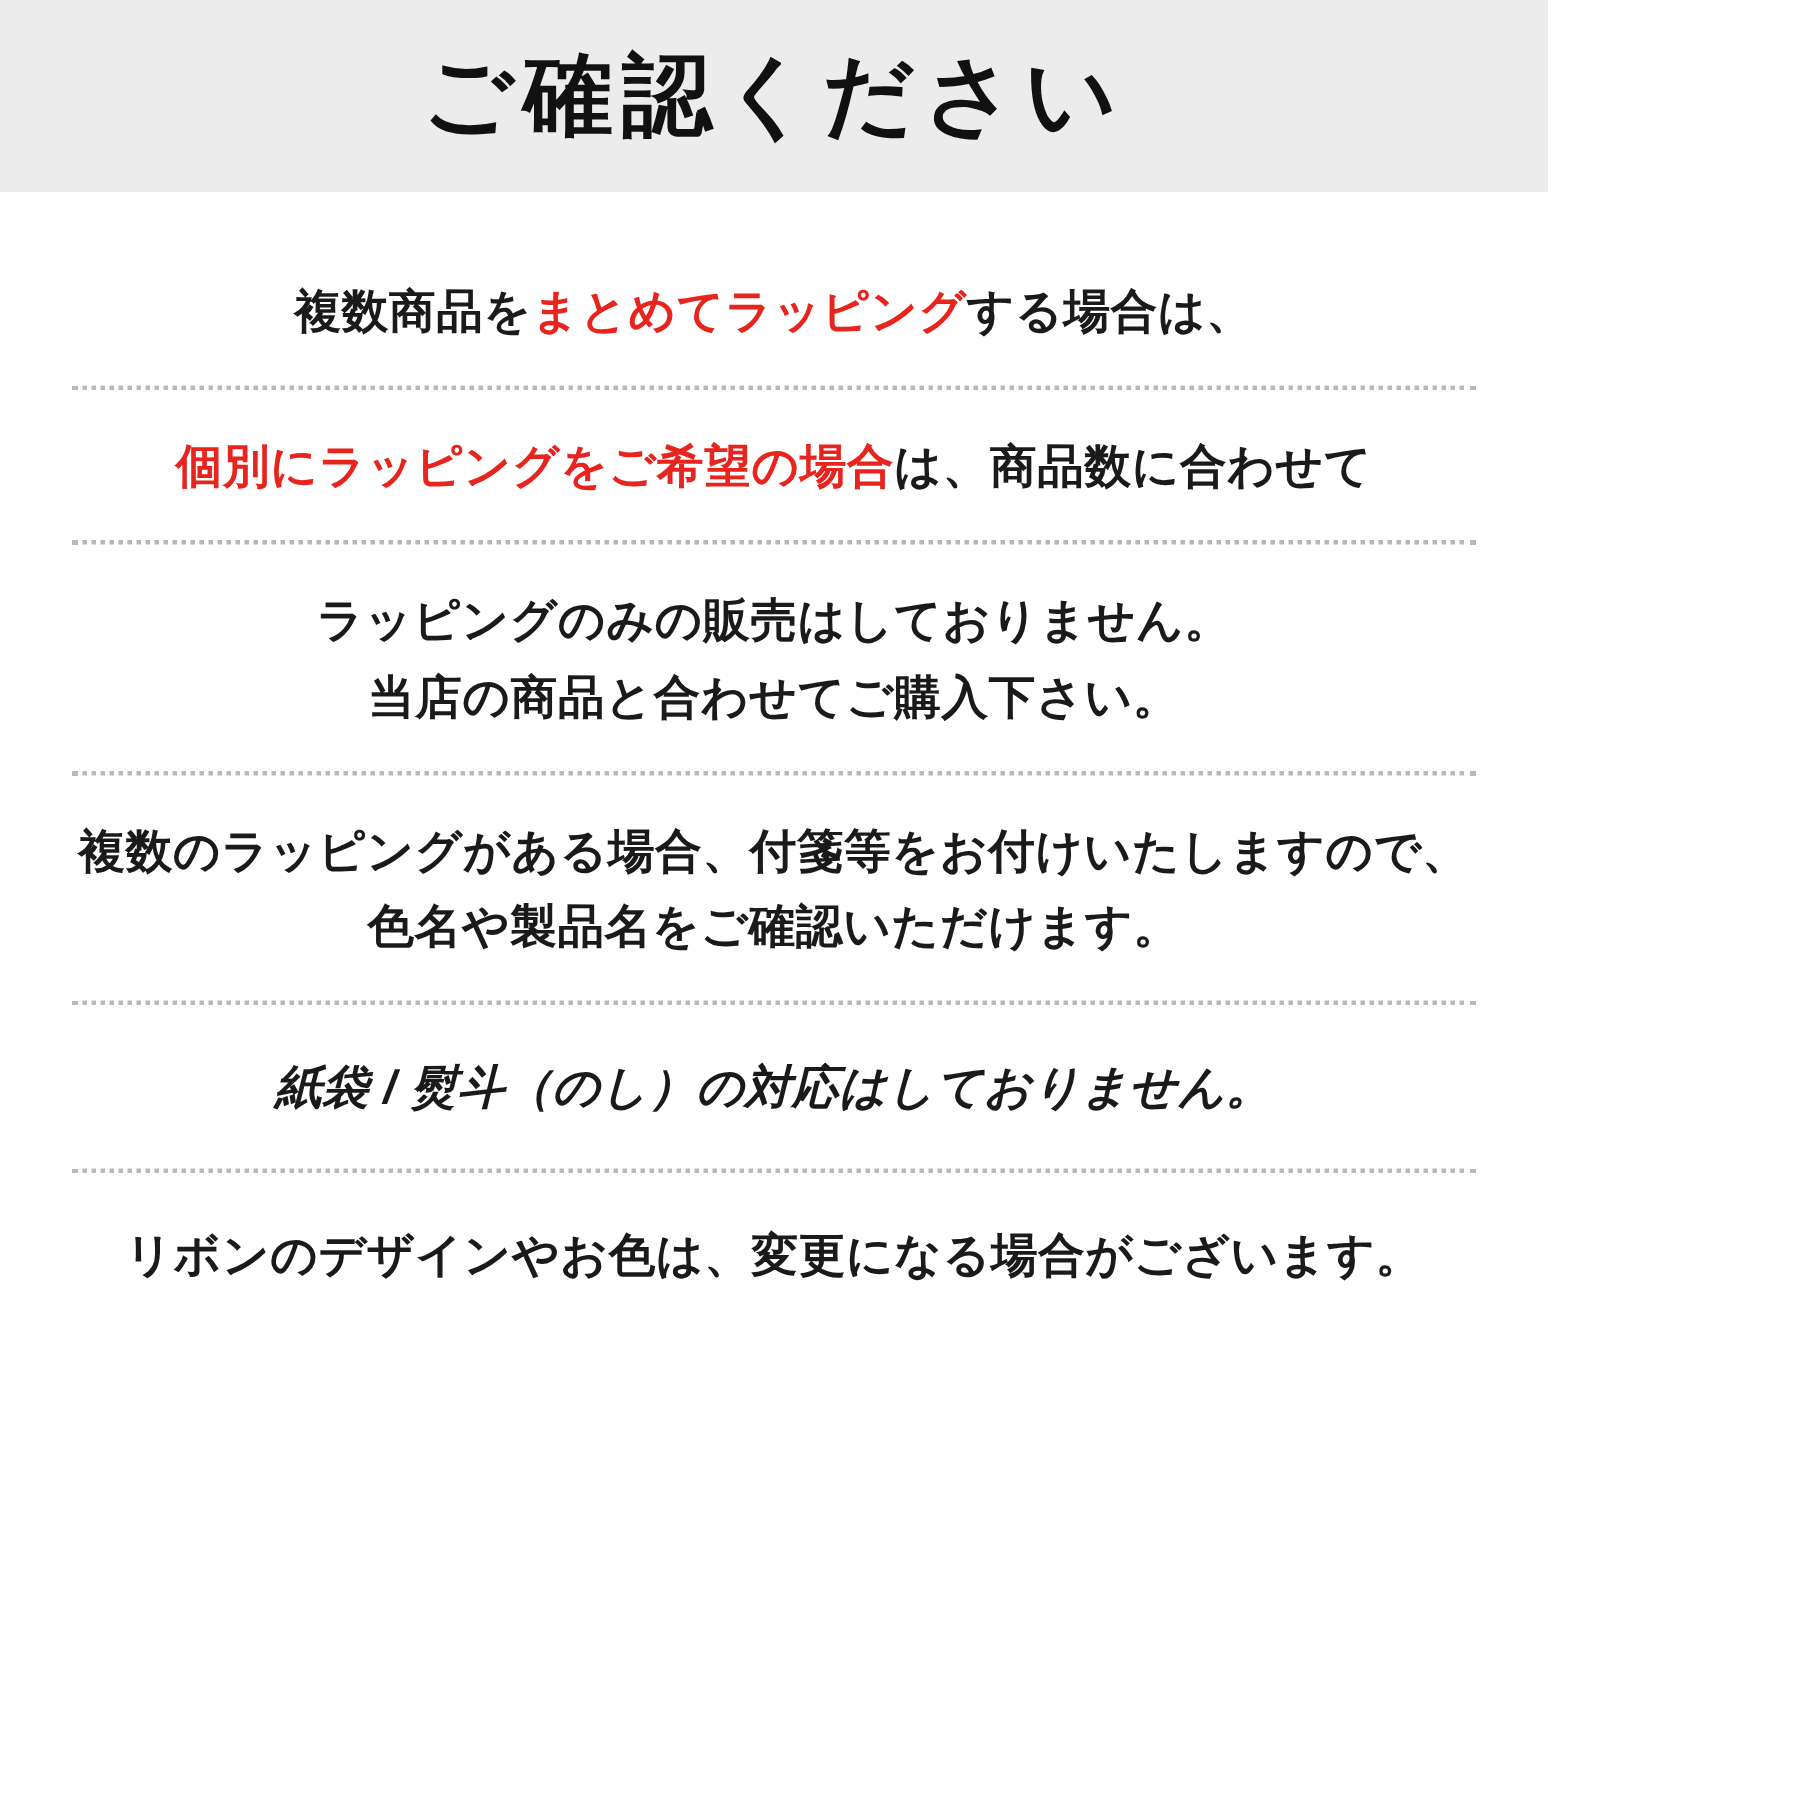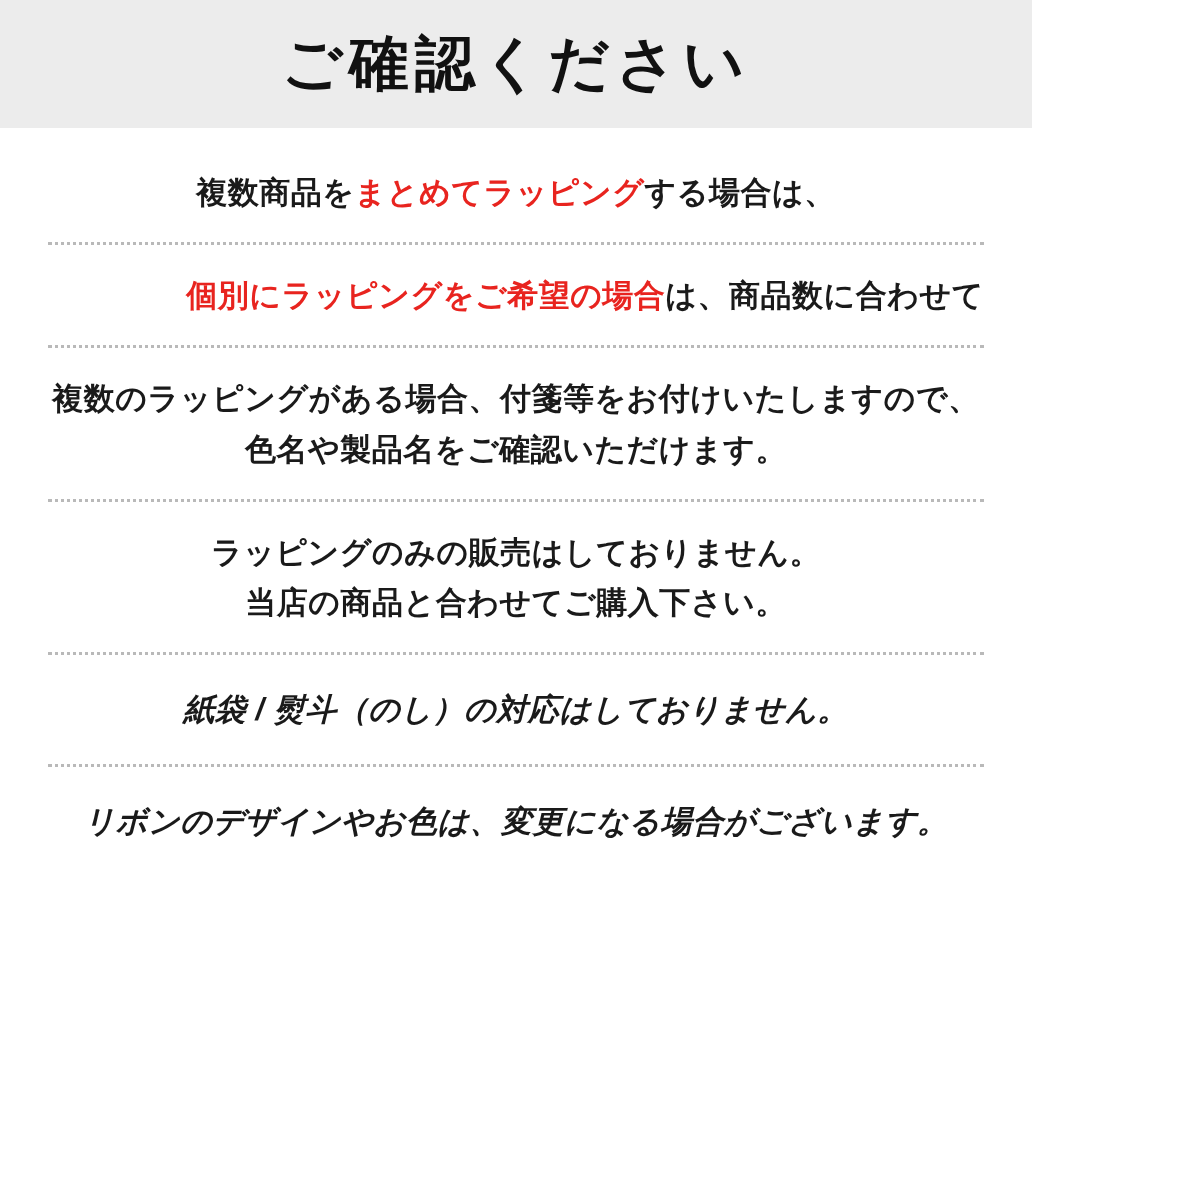--- a/index.html
+++ b/index.html
@@ -35,70 +35,70 @@
     letter-spacing: 6px;
     color: #111111;
     line-height: 1;
   }
   .content {
     flex: 1 1 auto;
     padding: 0 48px;
     display: flex;
     flex-direction: column;
     justify-content: flex-start;
+    margin-top: 15px;
   }
   .note {
     text-align: center;
     font-size: 31px;
     font-weight: 700;
     line-height: 1.62;
     letter-spacing: 0.5px;
     color: #1a1a1a;
     padding: 26px 0 24px 0;
     border-bottom: 3px dotted #b9b9b9;
   }
   .note:last-child {
     border-bottom: none;
-    font-style: italic;
   }
   .note .line {
     display: block;
     white-space: nowrap;
   }
   .hl {
     color: #e8241f;
   }
   .note-1 { padding-top: 40px; }
-  .note-2 { padding-top: 26px; text-align: right; }
+  .note-2 { padding-top: 26px; }
   .note-6 { padding: 30px 0 28px 0; font-style: italic; }
   .note-7 { padding-top: 30px; }
 </style>
 </head>
 <body>
 
 <div class="page">
 
   <div class="header">
     <div class="header-title">ご確認ください</div>
   </div>
 
   <div class="content">
       <div class="note note-1">
         <span class="line"><span>複数商品を</span><span class="hl">まとめてラッピング</span><span>する場合は、</span></span>
       </div>
       <div class="note note-2">
         <span class="line"><span class="hl">個別にラッピングをご希望の場合</span><span>は、商品数に合わせて</span></span>
       </div>
+      <div class="note note-4">
+        <span class="line"><span>ラッピングのみの販売はしておりません。</span></span>
+        <span class="line"><span>当店の商品と合わせてご購入下さい。</span></span>
+      </div>
       <div class="note note-3">
         <span class="line"><span>複数のラッピングがある場合、付箋等をお付けいたしますので、</span></span>
         <span class="line"><span>色名や製品名をご確認いただけます。</span></span>
-      </div>
-      <div class="note note-4">
-        <span class="line"><span>ラッピングのみの販売はしておりません。</span></span>
-        <span class="line"><span>当店の商品と合わせてご購入下さい。</span></span>
       </div>
       <div class="note note-6">
         <span class="line"><span>紙袋 / 熨斗（のし）の対応はしておりません。</span></span>
       </div>
       <div class="note note-7">
         <span class="line"><span>リボンのデザインやお色は、変更になる場合がございます。</span></span>
       </div>
     </div>
 
 </div>

